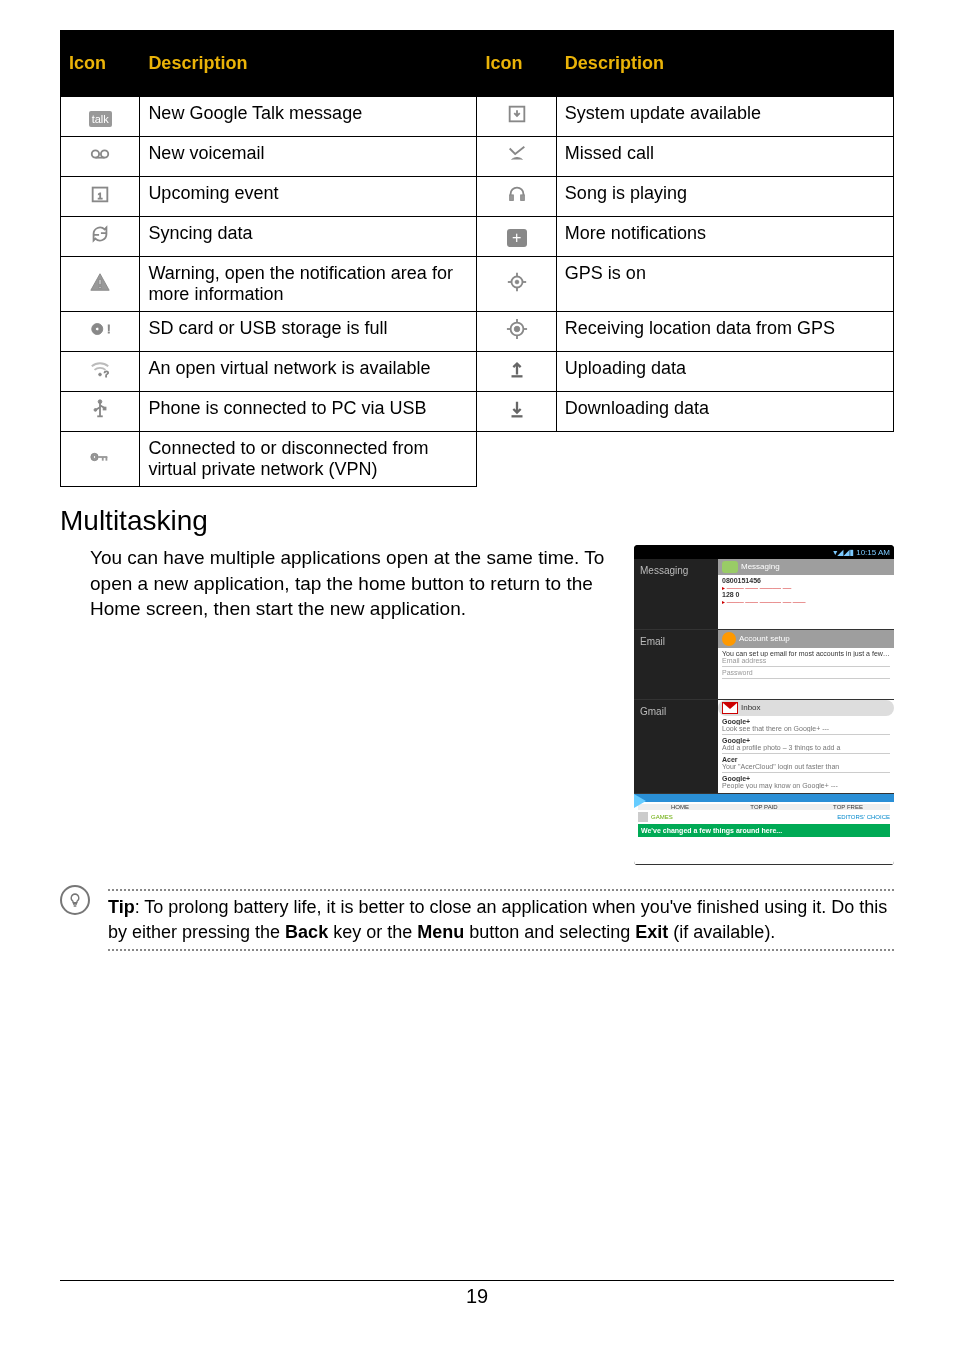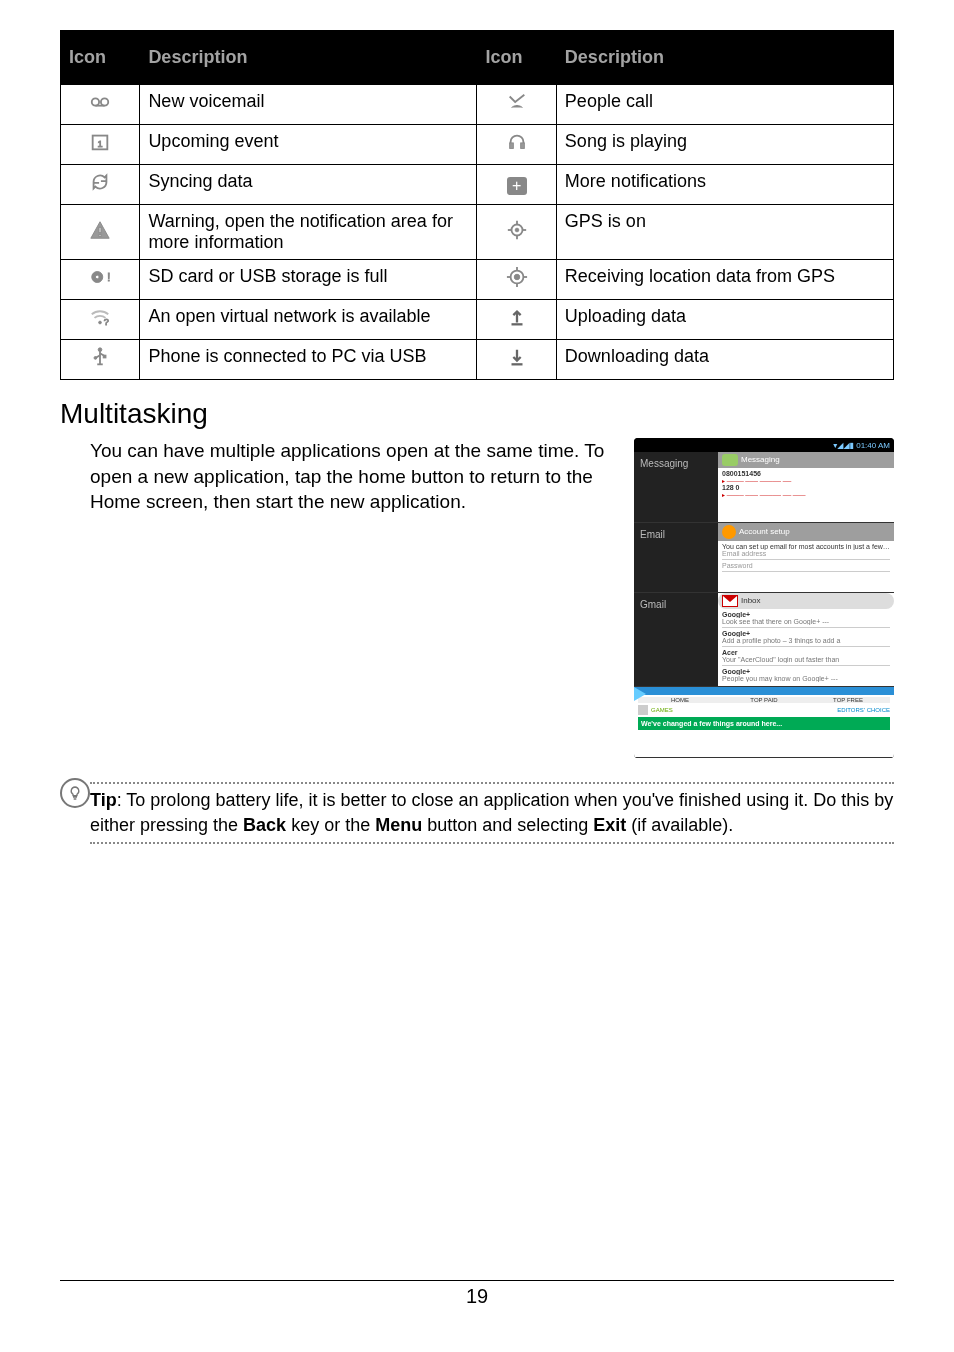--- a/index.html
+++ b/index.html
@@ -16,23 +16,23 @@
     min-height: 1320px;
     position: relative;
   }
   table.icons {
     width: 100%;
     border-collapse: collapse;
     font-size: 18px;
   }
   table.icons th {
     background: #000;
-    color: #a3a3a3;
+    color: #eab308;
     text-align: left;
-    padding: 16px 8px;
+    padding: 22px 8px;
     font-weight: bold;
     border: 1px solid #000;
   }
   table.icons td {
     border: 1px solid #000;
     padding: 6px 8px;
     vertical-align: top;
   }
   table.icons td.icon-cell {
     width: 60px;
@@ -121,20 +121,21 @@
   .phone-sep { height:1px; background:#ccc; margin:2px 0;}
   .gmail-icon { width:14px; height:10px; background:#fff; border:1px solid #c00; display:inline-block; position:relative; margin-right:3px; vertical-align:middle;}
   .gmail-icon::after{content:""; position:absolute; left:0; right:0; top:0; border-left:7px solid transparent; border-right:7px solid transparent; border-top:6px solid #c00;}
   .email-icon { width:14px; height:14px; background:#f90; border-radius:50%; display:inline-block; margin-right:3px; vertical-align:middle;}
   .msg-icon { width:16px; height:12px; background:#9c6; border-radius:3px; display:inline-block; margin-right:3px; vertical-align:middle;}
   .play-icon { width:0; height:0; border-top:7px solid transparent; border-bottom:7px solid transparent; border-left:12px solid #6cf; display:inline-block; margin-right:3px; vertical-align:middle;}
   .tip-block {
     margin-top: 20px;
     margin-left: 0px;
     display: flex;
+    gap: 18px;
     align-items: flex-start;
   }
   .tip-icon-wrap { width: 30px; text-align:center;}
   .tip-icon {
     width: 26px; height: 26px; border: 2px solid #777; border-radius: 50%;
     display:inline-flex; align-items:center; justify-content:center;
     color:#777; font-size:16px;
   }
   .tip-content { flex:1; font-size:18px; line-height:1.4; }
   .dashed { border-top: 2px dotted #888; margin: 4px 0; }
@@ -160,33 +161,42 @@
     <thead>
       <tr>
         <th>Icon</th>
         <th>Description</th>
         <th>Icon</th>
         <th>Description</th>
       </tr>
     </thead>
     <tbody>
 
+      <tr>
+        <td class="icon-cell"><span style="display:inline-block;background:#999;color:#fff;font-size:11px;padding:2px 3px;border-radius:2px;">talk</span></td>
+        <td class="desc-cell">New Google Talk message</td>
+        <td class="icon-cell"><span><svg class="ic" viewBox="0 0 24 24">
+                <rect x="4" y="4" width="16" height="16" fill="none" stroke="#888" stroke-width="2"></rect>
+                <path d="M12 8 v6 M9 11 l3 3 l3 -3" fill="none" stroke="#888" stroke-width="2"></path>
+              </svg></span></td>
+        <td class="desc-cell">System update available</td>
+      </tr>
 
       <tr>
         <td class="icon-cell"><span><svg class="ic" viewBox="0 0 24 24">
                 <circle cx="7" cy="12" r="4" fill="none" stroke="#888" stroke-width="2"></circle>
                 <circle cx="17" cy="12" r="4" fill="none" stroke="#888" stroke-width="2"></circle>
                 <line x1="7" y1="16" x2="17" y2="16" stroke="#888" stroke-width="2"></line>
               </svg></span></td>
         <td class="desc-cell">New voicemail</td>
         <td class="icon-cell"><span><svg class="ic" viewBox="0 0 24 24">
                 <path d="M4 6 l6 6 l10 -8" fill="none" stroke="#888" stroke-width="2"></path>
                 <path d="M6 18 c4 -3 8 -3 12 0" fill="#888"></path>
               </svg></span></td>
-        <td class="desc-cell">People call</td>
+        <td class="desc-cell">Missed call</td>
       </tr>
 
       <tr>
         <td class="icon-cell"><span><svg class="ic" viewBox="0 0 24 24">
                 <rect x="4" y="5" width="16" height="15" fill="none" stroke="#888" stroke-width="2"></rect>
                 <text x="12" y="17" font-size="10" text-anchor="middle" fill="#888">1</text>
               </svg></span></td>
         <td class="desc-cell">Upcoming event</td>
         <td class="icon-cell"><span><svg class="ic" viewBox="0 0 24 24">
                 <path d="M5 14 v-2 a7 7 0 0 1 14 0 v2" fill="none" stroke="#888" stroke-width="2"></path>
@@ -268,32 +278,44 @@
               </svg></span></td>
         <td class="desc-cell">Phone is connected to PC via USB</td>
         <td class="icon-cell"><span><svg class="ic" viewBox="0 0 24 24">
                 <path d="M12 4 V16 M8 12 l4 4 l4 -4" fill="none" stroke="#666" stroke-width="2.5"></path>
                 <line x1="6" y1="20" x2="18" y2="20" stroke="#666" stroke-width="2.5"></line>
               </svg></span></td>
         <td class="desc-cell">Downloading data</td>
       </tr>
 
 
+      <tr>
+        <td class="icon-cell"><span><svg class="ic" viewBox="0 0 24 24">
+                <circle cx="6" cy="12" r="4" fill="#999"></circle>
+                <circle cx="6" cy="12" r="1.5" fill="#fff"></circle>
+                <line x1="10" y1="12" x2="20" y2="12" stroke="#999" stroke-width="2"></line>
+                <line x1="15" y1="12" x2="15" y2="16" stroke="#999" stroke-width="2"></line>
+                <line x1="19" y1="12" x2="19" y2="16" stroke="#999" stroke-width="2"></line>
+              </svg></span></td>
+        <td class="desc-cell">Connected to or disconnected from virtual private network (VPN)</td>
+        <td class="icon-cell" style="border:none;"></td>
+        <td class="desc-cell" style="border:none;"></td>
+      </tr>
     </tbody>
   </table>
 
   <h2 class="section">Multitasking</h2>
 
   <div class="multitask-row">
     <div class="text body-text">You can have multiple applications open at the same time. To open a new application, tap the home button to return to the Home screen, then start the new application.</div>
 
     <div class="phone-mock">
       <div class="phone-status">
         <span style="color:#7ccaff;">▾◢◢▮</span>&nbsp;
-        <span class="time">01:40 AM</span>
+        <span class="time">10:15 AM</span>
       </div>
 
       <div class="phone-row">
         <div class="phone-label">Messaging</div>
         <div class="phone-preview">
           <div class="hdr"><span class="msg-icon"></span><span>Messaging</span></div>
           <div class="line" style="font-weight:bold;">0800151456</div>
           <div class="line" style="color:#c00;font-size:6px;">▸ ──── ─── ───── ──</div>
           <div class="line" style="font-weight:bold;">128 0</div>
           <div class="line" style="color:#c00;font-size:6px;">▸ ──── ─── ───── ── ───</div>

